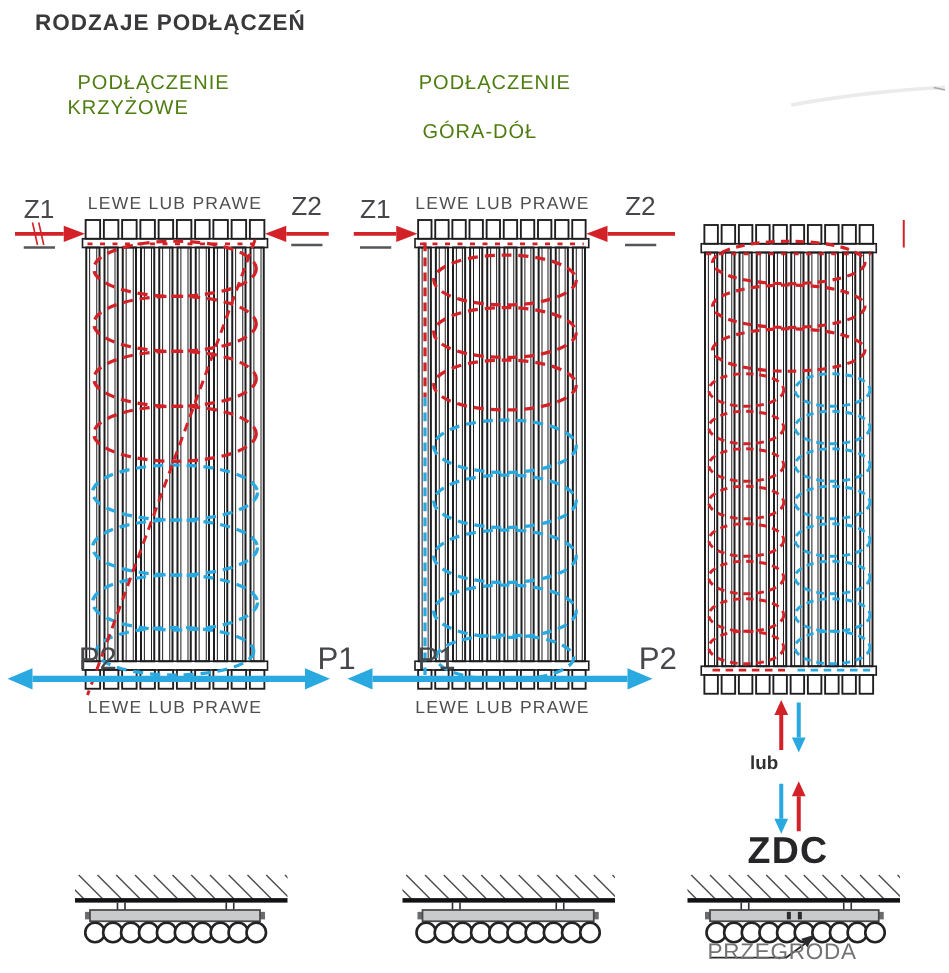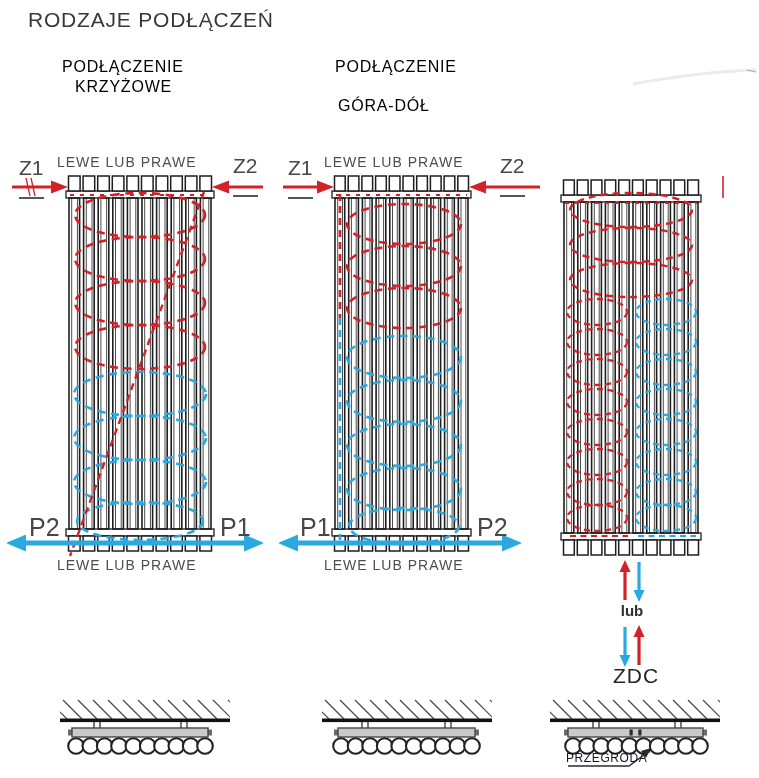--- a/index.html
+++ b/index.html
@@ -1,28 +1,28 @@
 <!DOCTYPE html>
 <html><head>
 <meta charset="utf-8">
 <style>
   html,body{margin:0;padding:0;background:#fff;}
   .stage{position:relative;width:759px;height:778px;background:#ffffff;overflow:hidden;
          font-family:"Liberation Sans",sans-serif;}
   .stage svg{position:absolute;left:0;top:0;}
   .t{position:absolute;white-space:nowrap;color:#4b4c4e;}
-  .title{font-size:21px;letter-spacing:0.8px;color:#39393b;font-weight:400;}
-  .sub{font-size:16px;letter-spacing:0.8px;color:#000000;font-weight:500;}
-  .lbl{font-size:14px;letter-spacing:1px;color:#4d4e50;}
+  .title{font-size:18px;letter-spacing:0.8px;color:#39393b;font-weight:700;}
+  .sub{font-size:16px;letter-spacing:0.8px;color:#4d7c0f;font-weight:500;}
+  .lbl{font-size:14px;letter-spacing:1px;color:#4d4e50;text-align:center;}
   .port{font-size:21px;color:#46474a;font-weight:500;}
   .ul{border-bottom:2px solid #55565a;padding-bottom:17px;}
-  .portB{font-size:25px;color:#46474a;font-weight:400;}
-  .or{font-weight:700;font-size:15px;text-align:center;color:#303032;}
-  .zdc{font-weight:400;font-size:21px;text-align:center;color:#262628;letter-spacing:1px;}
-  .part{font-size:12px;letter-spacing:0.6px;color:#0f172a;}
+  .portB{font-size:25px;color:#46474a;font-weight:400;margin-left:34px;}
+  .or{font-weight:700;font-size:15px;text-align:left;color:#303032;}
+  .zdc{font-weight:700;font-size:30px;color:#262628;letter-spacing:1px;}
+  .part{font-size:18px;letter-spacing:0.6px;color:#737373;}
 </style>
 </head>
 <body>
 
 <div class="stage">
   <svg id="art" width="759" height="778" viewBox="0 0 759 778">
       <g>
         <path d="M 633,84 C 672,77 722,71 756,70" fill="none" stroke="#ebebeb" stroke-width="3"></path>
         <line x1="747" y1="70" x2="756" y2="72" stroke="#aaaaaa" stroke-width="1.2"></line>
       </g>
@@ -394,21 +394,21 @@
       </g>
       <g>
         <polyline points="568,766 629,766 648,752" fill="none" stroke="#2b2b2d" stroke-width="1.4"></polyline>
         <polygon points="651,748 641,751 646,758" fill="#2b2b2d"></polygon>
       </g>
     </svg>
 
   <div class="t title" style="left:28px;top:8px">RODZAJE PODŁĄCZEŃ</div>
 
   <div class="t sub" style="left:62px;top:58px">PODŁĄCZENIE</div>
-  <div class="t sub" style="left:75px;top:78px">KRZYŻOWE</div>
+  <div class="t sub" style="left:54px;top:78px">KRZYŻOWE</div>
 
   <div class="t sub" style="left:335px;top:58px">PODŁĄCZENIE</div>
   <div class="t sub" style="left:338px;top:97px">GÓRA-DÓŁ</div>
 
   <div class="t lbl" style="left:57px;top:154px;width:166px">LEWE LUB PRAWE</div>
   <div class="t lbl" style="left:324px;top:154px;width:156px">LEWE LUB PRAWE</div>
   <div class="t lbl" style="left:57px;top:557px;width:166px">LEWE LUB PRAWE</div>
   <div class="t lbl" style="left:324px;top:557px;width:156px">LEWE LUB PRAWE</div>
 
   <div class="t port ul" style="left:19px;top:156px">Z1</div>

